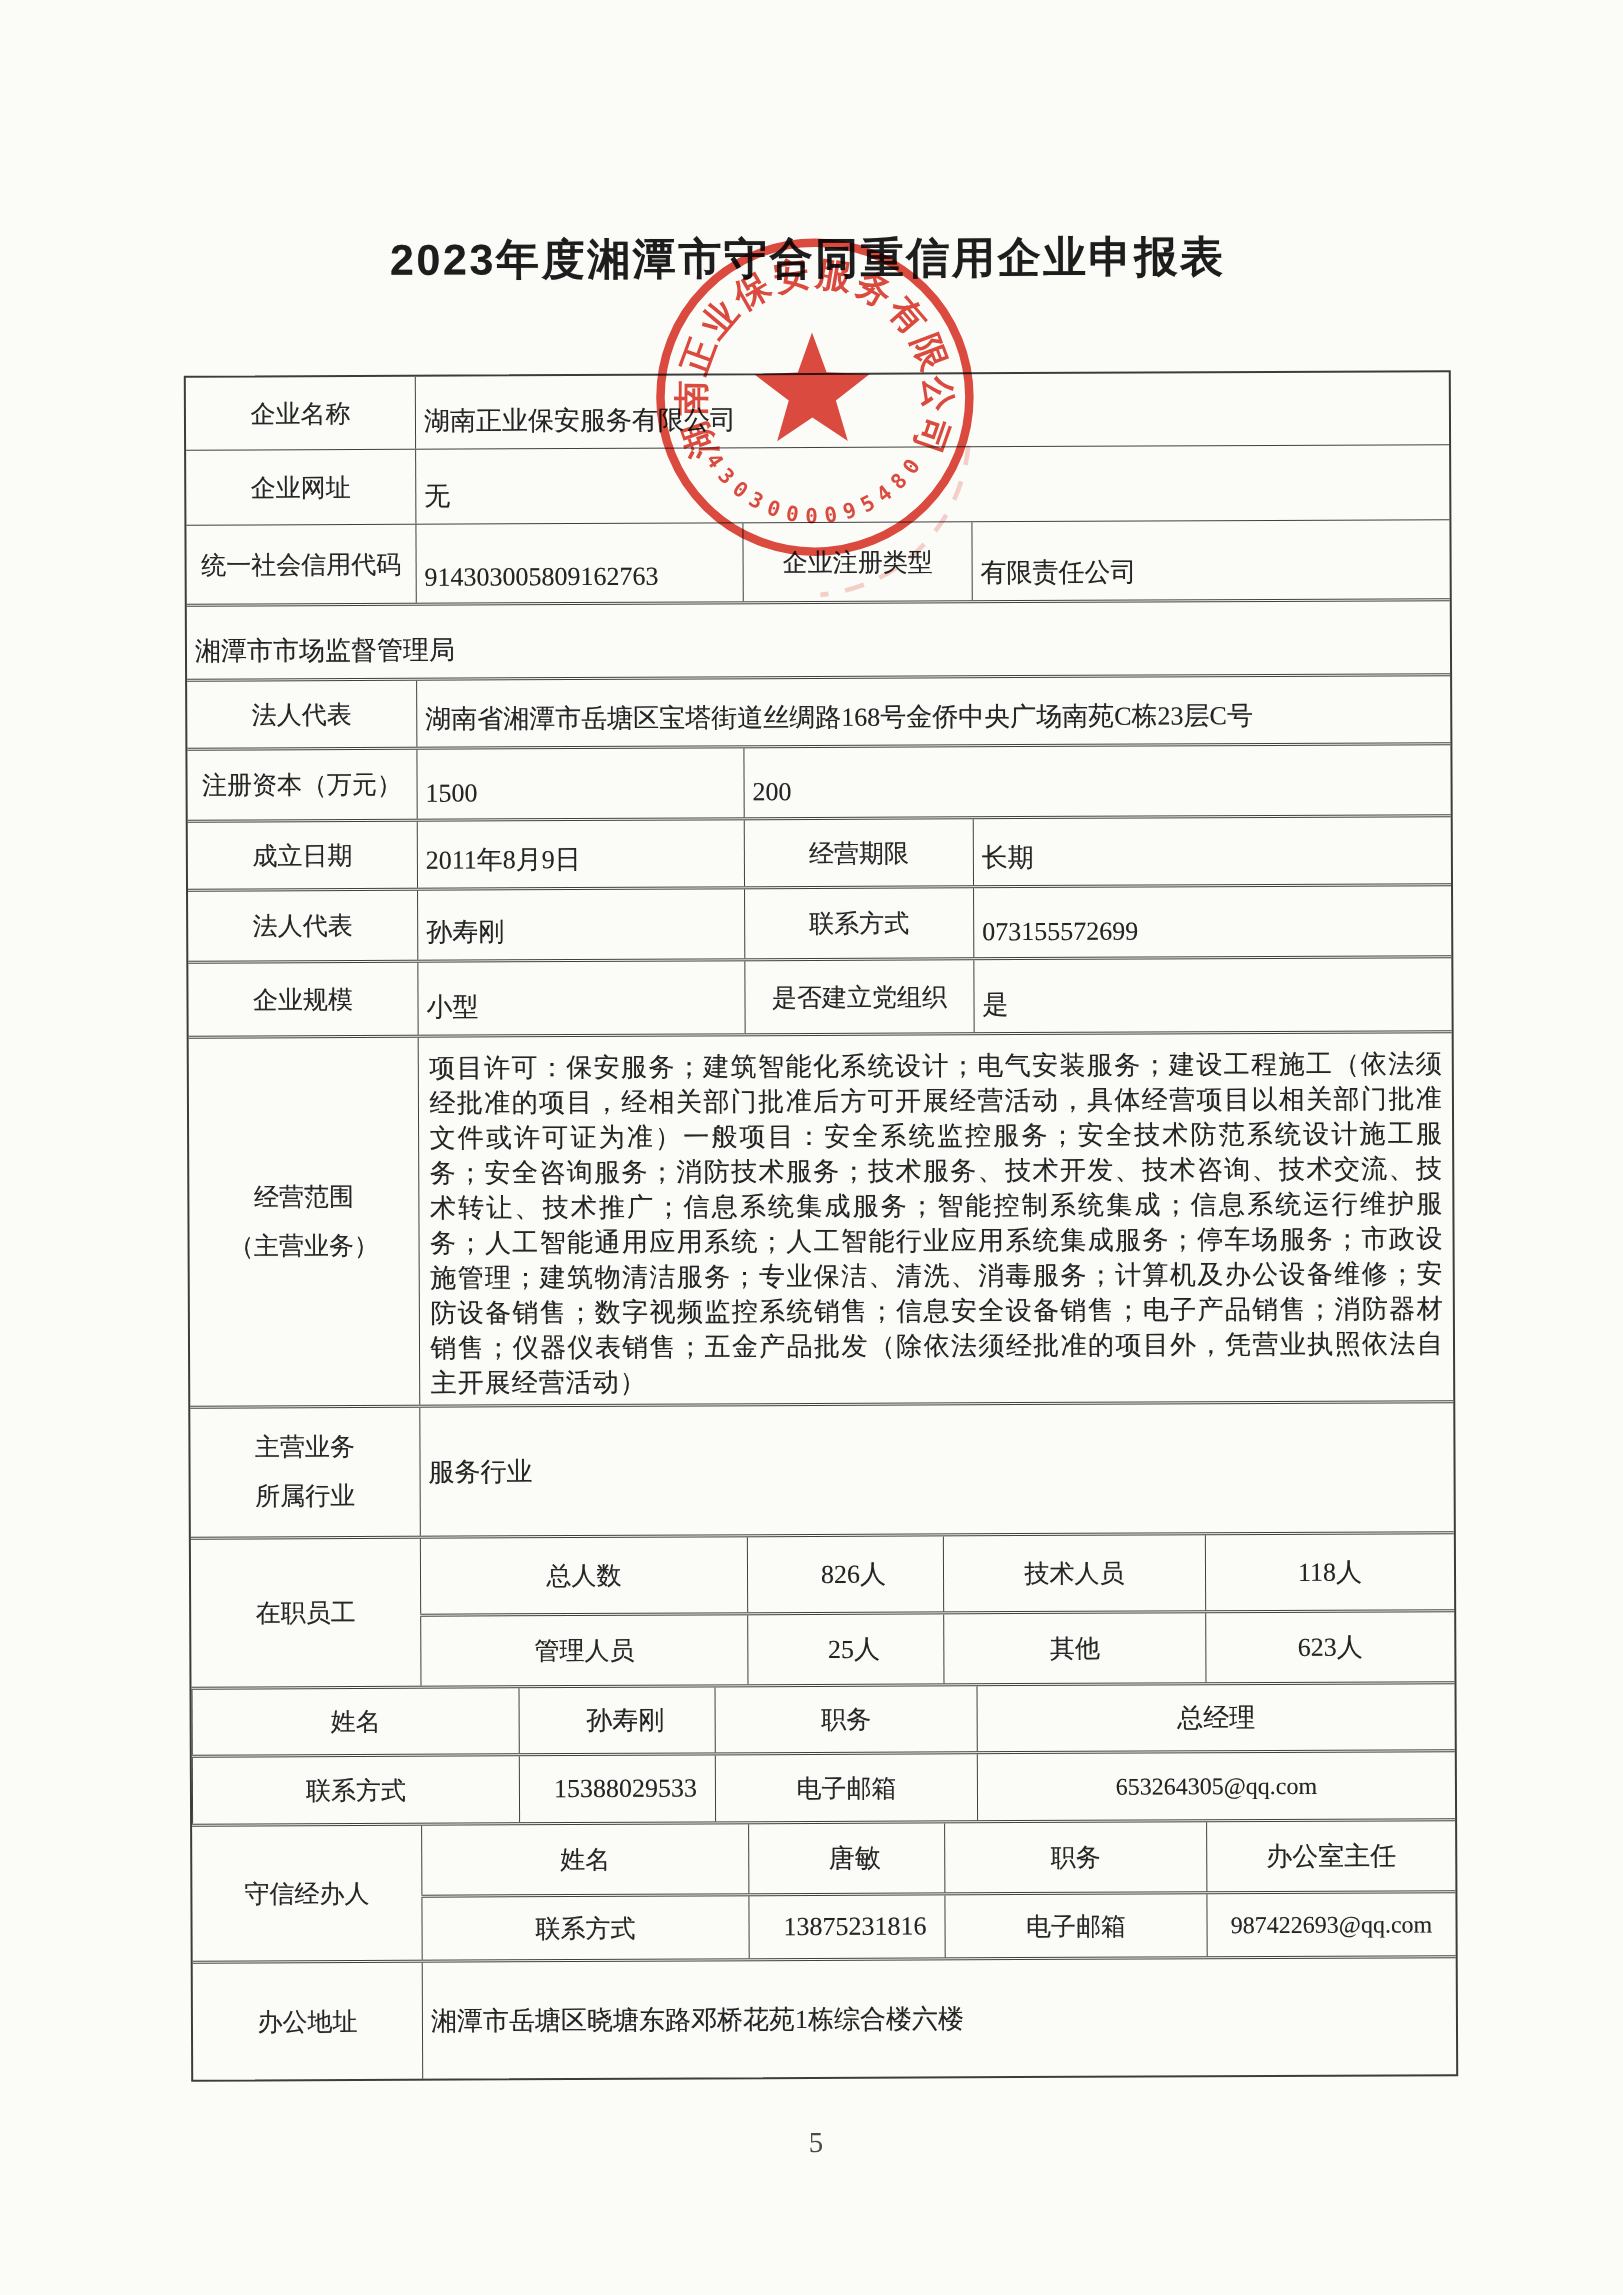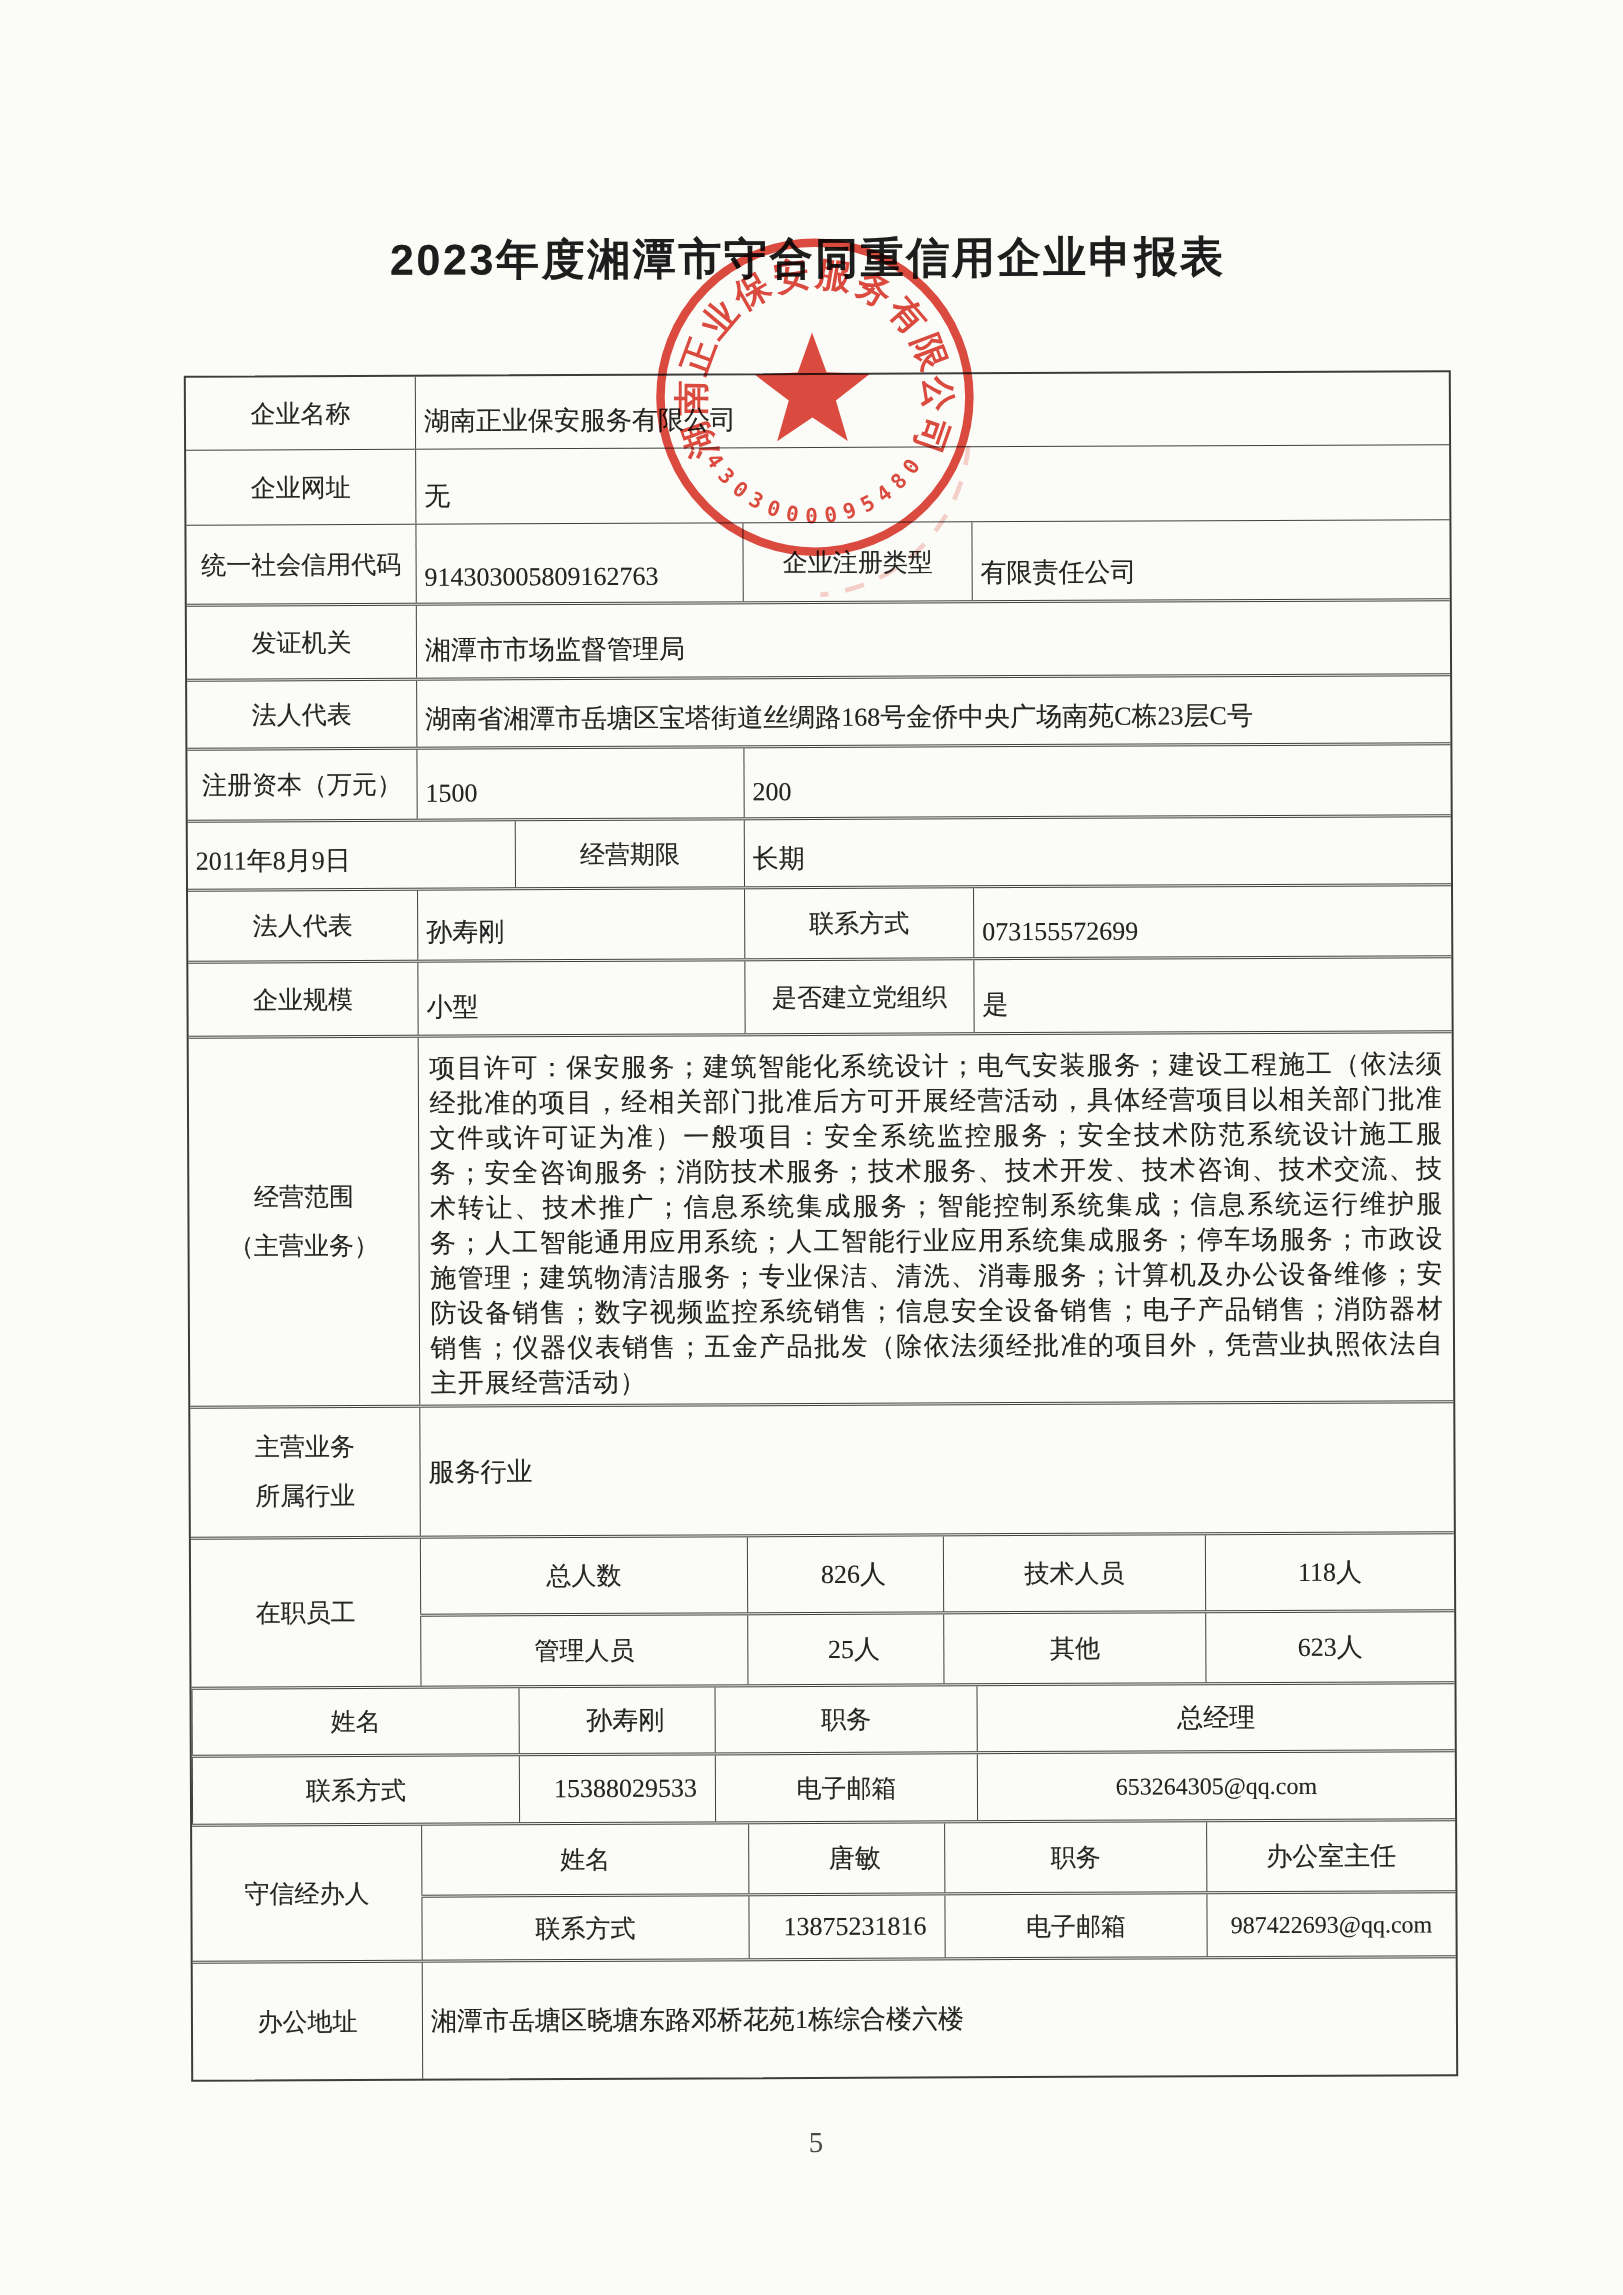--- a/index.html
+++ b/index.html
@@ -56,36 +56,36 @@
     </div>
 
     <div class="row solid" style="height:79px">
       <div class="c lab w350">统一社会信用代码</div>
       <div class="c val w500">914303005809162763</div>
       <div class="c lab w350">企业注册类型</div>
       <div class="c val grow">有限责任公司</div>
     </div>
 
     <div class="row" style="height:75px">
-      <div class="c lab w350">发证机关</div>
       <div class="c val grow">湘潭市市场监督管理局</div>
     </div>
 
     <div class="row" style="height:69px">
       <div class="c lab w350">法人代表</div>
       <div class="c val grow">湖南省湘潭市岳塘区宝塔街道丝绸路168号金侨中央广场南苑C栋23层C号</div>
     </div>
 
     <div class="row" style="height:72px">
       <div class="c lab w350">注册资本（万元）</div>
       <div class="c val w500">1500</div>
       <div class="c val grow">200</div>
     </div>
 
     <div class="row" style="height:69px">
+      <div class="c lab w350">成立日期</div>
       <div class="c val w500">2011年8月9日</div>
       <div class="c lab w350">经营期限</div>
       <div class="c val grow">长期</div>
     </div>
 
     <div class="row" style="height:72px">
       <div class="c lab w350">法人代表</div>
       <div class="c val w500">孙寿刚</div>
       <div class="c lab w350">联系方式</div>
       <div class="c val grow">073155572699</div>

